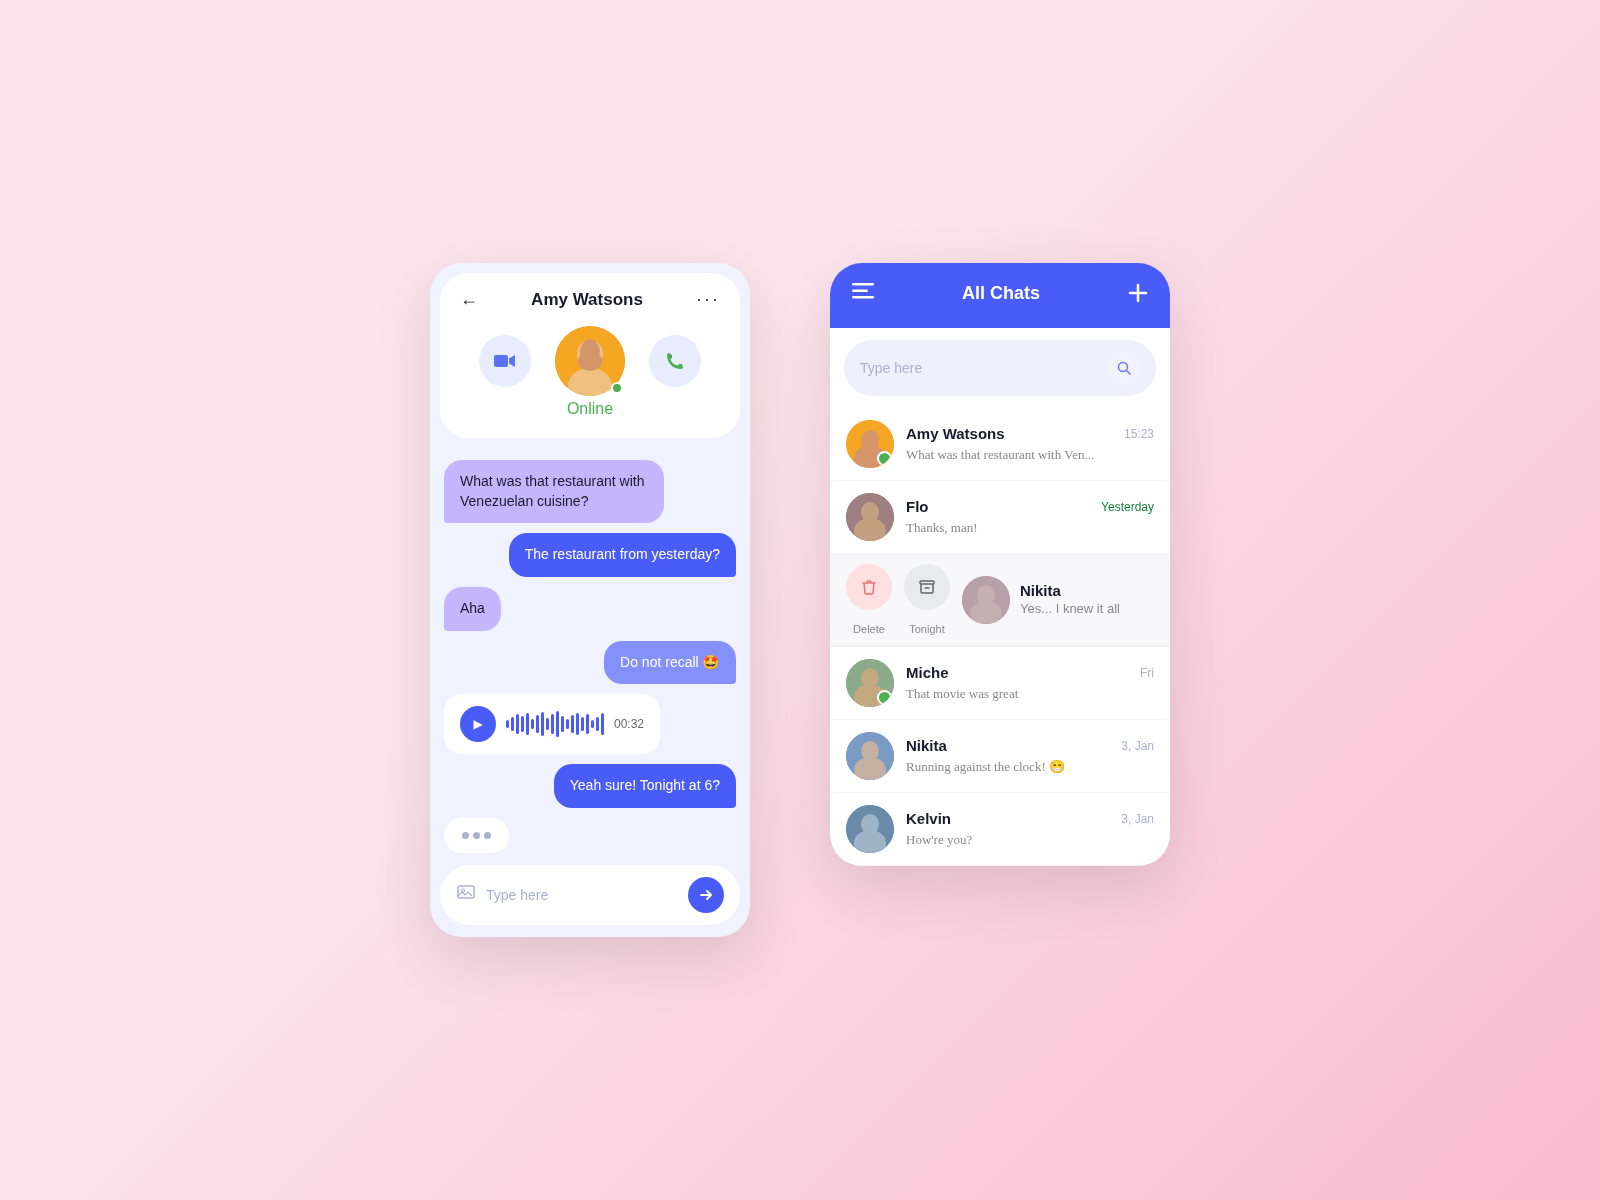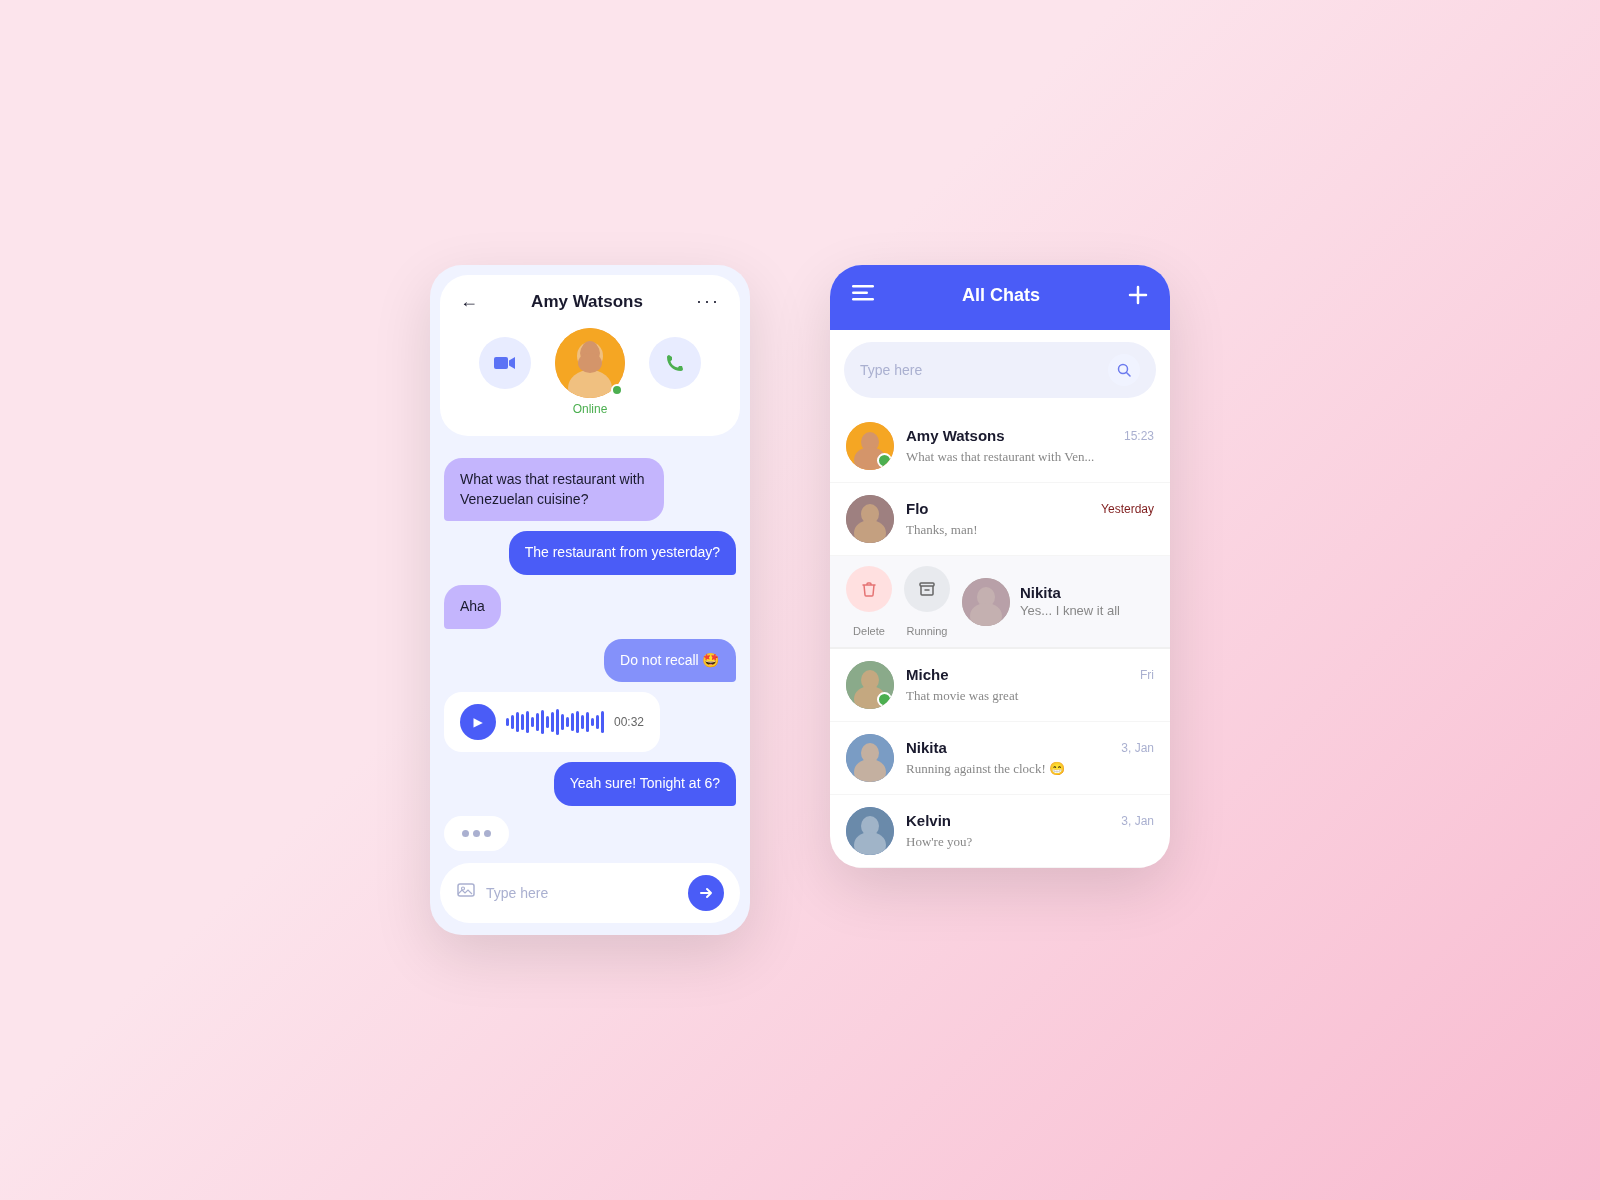--- a/index.html
+++ b/index.html
@@ -123,21 +123,21 @@
       height: 12px;
       background: #4caf50;
       border-radius: 50%;
       position: absolute;
       bottom: 2px;
       right: 2px;
       border: 2px solid white;
     }
 
     .online-label {
-      font-size: 12px;
+      font-size: 16px;
       color: #4caf50;
       text-align: left;
       margin-top: 4px;
     }
 
     
     .messages-area {
       flex: 1;
       padding: 12px 14px;
       display: flex;
@@ -393,21 +393,21 @@
       font-weight: 600;
       color: #1a1a2e;
     }
 
     .chat-item-time {
       font-size: 12px;
       color: #aab0d0;
     }
 
     .chat-item-time.yesterday {
-      color: #7f1d1d;
+      color: #15803d;
     }
 
     .chat-item-preview {
       font-size: 13px;
       color: #888;
       white-space: nowrap;
       overflow: hidden;
       text-overflow: ellipsis;
       font-family: Liberation Serif, serif;
     }
@@ -646,21 +646,21 @@
             <span class="swipe-action-label">Delete</span>
           </button>
           <button class="swipe-action-btn">
             <div class="swipe-action-icon archive-icon-bg">
               <svg width="18" height="18" viewBox="0 0 18 18" fill="none">
                 <rect x="2" y="3" width="14" height="3" rx="1" stroke="#666" stroke-width="1.5" fill="none"></rect>
                 <path d="M3 6v8a1 1 0 001 1h10a1 1 0 001-1V6" stroke="#666" stroke-width="1.5" fill="none"></path>
                 <path d="M7 10h4" stroke="#666" stroke-width="1.5" stroke-linecap="round"></path>
               </svg>
             </div>
-            <span class="swipe-action-label">Running</span>
+            <span class="swipe-action-label">Tonight</span>
           </button>
           <div style="flex:1; display:flex; align-items:center; gap:10px; overflow:hidden;">
             <div class="chat-item-avatar av-nikita" style="width:48px;height:48px;border-radius:50%;flex-shrink:0;overflow:hidden;">
               <svg viewBox="0 0 48 48" class="person-svg">
                 <circle cx="24" cy="24" r="24" fill="#b8a0a8"></circle>
                 <ellipse cx="24" cy="19" rx="9" ry="10" fill="#c4b0b0"></ellipse>
                 <ellipse cx="24" cy="38" rx="16" ry="13" fill="#c4b0b0"></ellipse>
               </svg>
             </div>
             <div class="nikita-preview">

